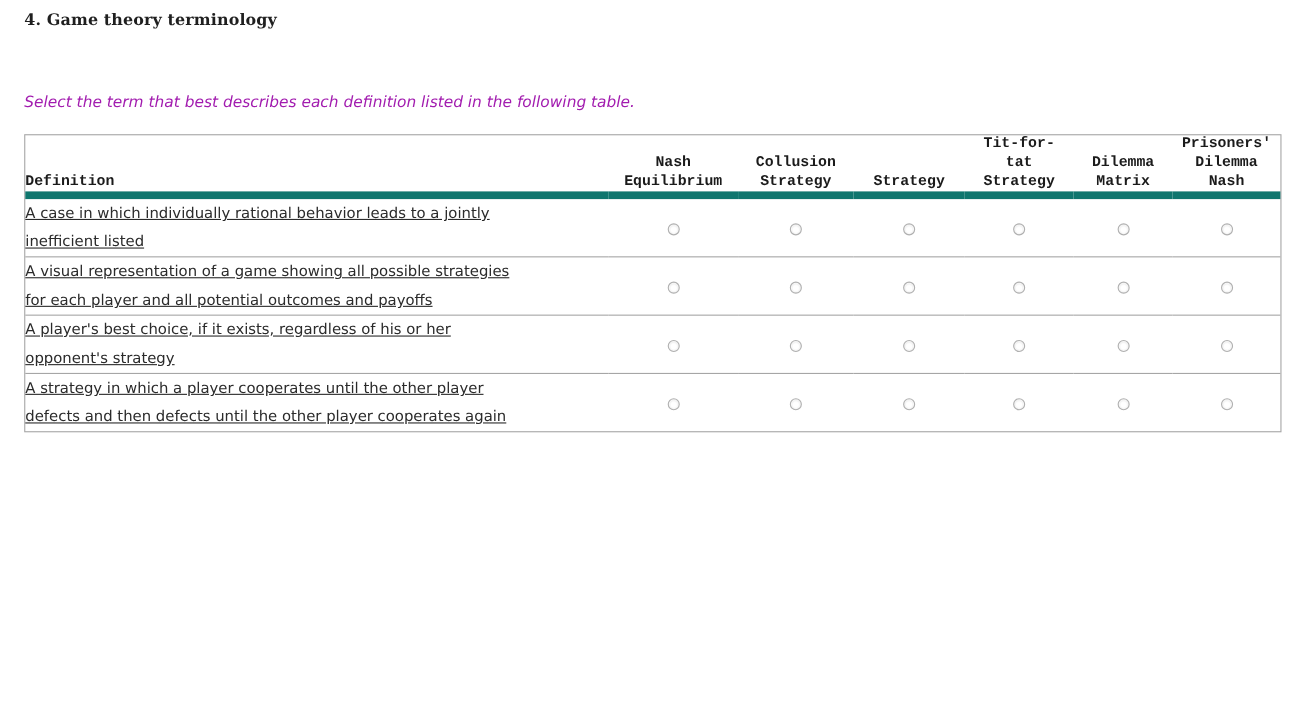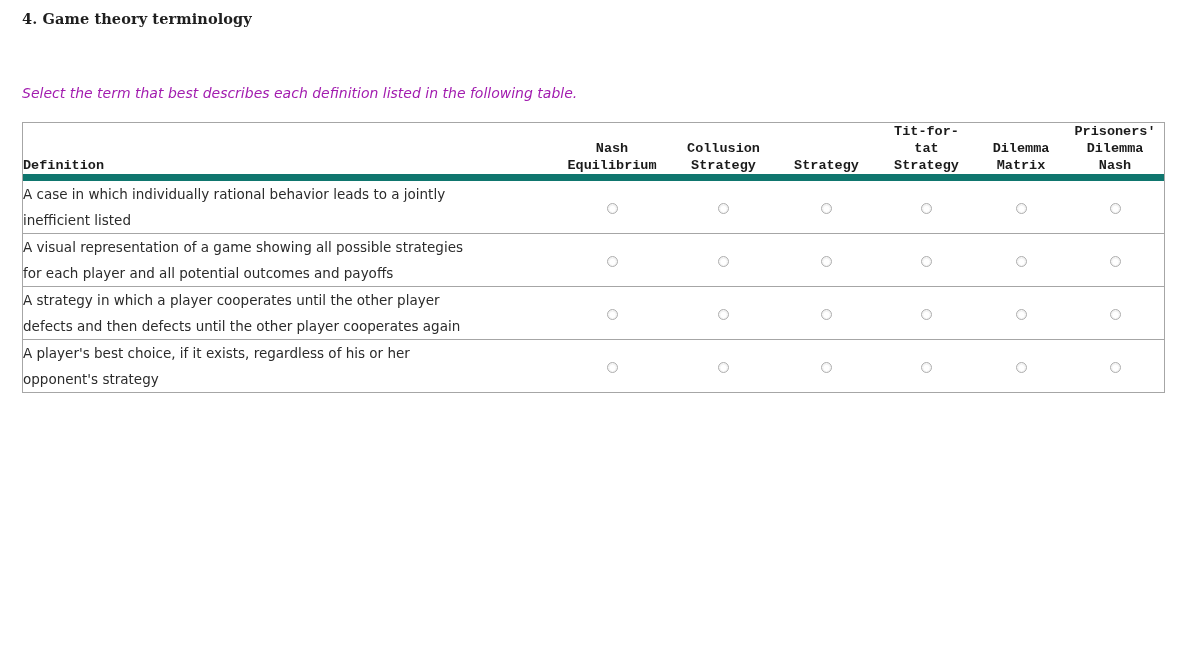--- a/index.html
+++ b/index.html
@@ -91,20 +91,21 @@
   table.matrix tbody tr:last-child td {
     border-bottom: none;
   }
   td.def-cell {
     text-align: left;
     padding: 13px 10px 13px 13px;
     font-size: 13.5px;
     line-height: 26px;
     color: #2b2b2b;
     font-family: "DejaVu Sans", sans-serif;
+    text-decoration: underline;
   }
   td.def-cell .def-line {
     display: block;
     white-space: nowrap;
   }
   td.radio-cell {
     text-align: center;
   }
 
   
@@ -201,34 +202,34 @@
             </td>
             <td class="radio-cell"><span class="radio" role="radio" aria-checked="false"></span></td>
             <td class="radio-cell"><span class="radio" role="radio" aria-checked="false"></span></td>
             <td class="radio-cell"><span class="radio" role="radio" aria-checked="false"></span></td>
             <td class="radio-cell"><span class="radio" role="radio" aria-checked="false"></span></td>
             <td class="radio-cell"><span class="radio" role="radio" aria-checked="false"></span></td>
             <td class="radio-cell"><span class="radio" role="radio" aria-checked="false"></span></td>
           </tr>
           <tr>
             <td class="def-cell">
+              <span class="def-line">A player's best choice, if it exists, regardless of his or her</span>
+              <span class="def-line">opponent's strategy</span>
+            </td>
+            <td class="radio-cell"><span class="radio" role="radio" aria-checked="false"></span></td>
+            <td class="radio-cell"><span class="radio" role="radio" aria-checked="false"></span></td>
+            <td class="radio-cell"><span class="radio" role="radio" aria-checked="false"></span></td>
+            <td class="radio-cell"><span class="radio" role="radio" aria-checked="false"></span></td>
+            <td class="radio-cell"><span class="radio" role="radio" aria-checked="false"></span></td>
+            <td class="radio-cell"><span class="radio" role="radio" aria-checked="false"></span></td>
+          </tr>
+          <tr>
+            <td class="def-cell">
               <span class="def-line">A strategy in which a player cooperates until the other player</span>
               <span class="def-line">defects and then defects until the other player cooperates again</span>
-            </td>
-            <td class="radio-cell"><span class="radio" role="radio" aria-checked="false"></span></td>
-            <td class="radio-cell"><span class="radio" role="radio" aria-checked="false"></span></td>
-            <td class="radio-cell"><span class="radio" role="radio" aria-checked="false"></span></td>
-            <td class="radio-cell"><span class="radio" role="radio" aria-checked="false"></span></td>
-            <td class="radio-cell"><span class="radio" role="radio" aria-checked="false"></span></td>
-            <td class="radio-cell"><span class="radio" role="radio" aria-checked="false"></span></td>
-          </tr>
-          <tr>
-            <td class="def-cell">
-              <span class="def-line">A player's best choice, if it exists, regardless of his or her</span>
-              <span class="def-line">opponent's strategy</span>
             </td>
             <td class="radio-cell"><span class="radio" role="radio" aria-checked="false"></span></td>
             <td class="radio-cell"><span class="radio" role="radio" aria-checked="false"></span></td>
             <td class="radio-cell"><span class="radio" role="radio" aria-checked="false"></span></td>
             <td class="radio-cell"><span class="radio" role="radio" aria-checked="false"></span></td>
             <td class="radio-cell"><span class="radio" role="radio" aria-checked="false"></span></td>
             <td class="radio-cell"><span class="radio" role="radio" aria-checked="false"></span></td>
           </tr>
         </tbody>
     </table>

